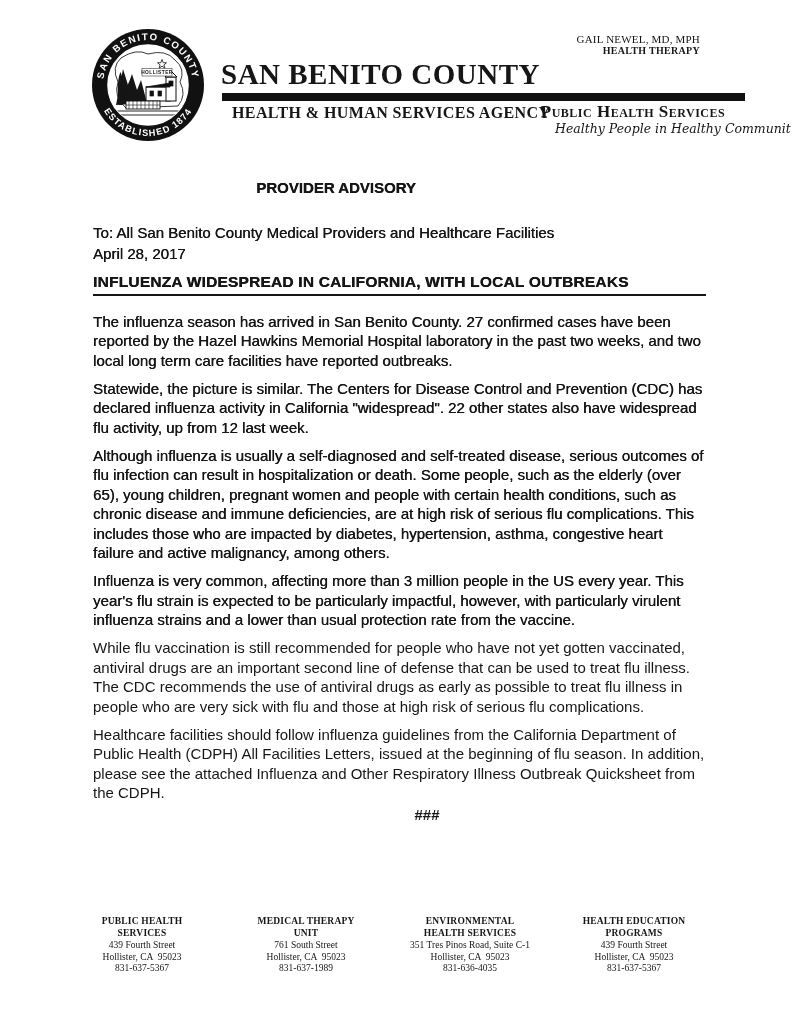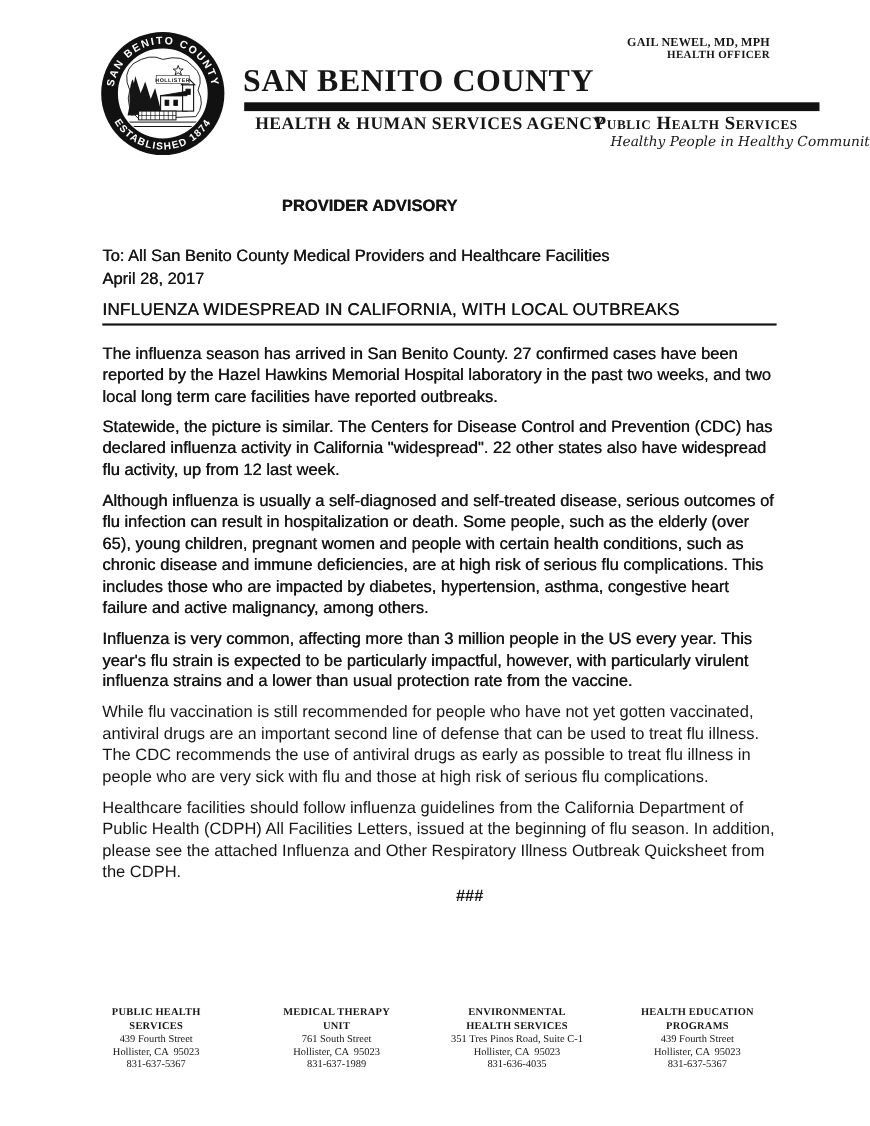--- a/index.html
+++ b/index.html
@@ -17,38 +17,38 @@
     font-family:"Liberation Serif", serif; font-weight:700; font-size:29px;
     letter-spacing:0.5px; white-space:nowrap;
   }
   .rule-bar { position:absolute; left:222px; top:93px; width:523px; height:8px; background:#111111; }
   .agency-subtitle {
     position:absolute; left:232px; top:104px;
     font-family:"Liberation Serif", serif; font-weight:600; font-size:16px;
     letter-spacing:0.4px; white-space:nowrap;
   }
   .officials { position:absolute; right:91px; top:33px; text-align:right; font-family:"Liberation Serif", serif; }
-  .official-name { font-weight:700; font-size:11px; line-height:12px; letter-spacing:0.2px; white-space:nowrap; }
+  .official-name { font-weight:400; font-size:11px; line-height:12px; letter-spacing:0.2px; white-space:nowrap; }
   .official-title { font-weight:700; font-size:10px; line-height:11px; letter-spacing:0.3px; }
   .official + .official { margin-top:9px; }
   .dept {
     position:absolute; left:520px; top:102px; width:226px; text-align:center;
     font-family:"Liberation Serif", serif; font-weight:700; font-size:17px;
     font-variant:small-caps; letter-spacing:0.5px; white-space:nowrap;
   }
   .tagline {
     position:absolute; left:516px; top:121px; width:234px; text-align:right;
     font-family:"DejaVu Serif", serif; font-style:italic; font-size:12.5px; white-space:nowrap;margin-left:39px;
   }
   
   .doc { position:absolute; left:93px; top:178px; width:613px; font-size:15px; line-height:19.5px; }
   .doc-title { width:486px; text-align:center; font-weight:700; font-size:15px; }
   .meta { margin-top:24px; line-height:21.3px; }
   .headline {
-    margin:8px 0 0 0; font-size:15.5px; font-weight:400; letter-spacing:0.2px;
+    margin:8px 0 0 0; font-size:15.5px; font-weight:700; letter-spacing:0.2px;
     border-bottom:2.5px solid #161616; padding-bottom:2px;
   }
   .doc p { margin:8.5px 0 0 0; }
   .doc p.first-para { margin-top:16px; }
   .end-mark { text-align:center; padding-left:55px; font-weight:700; margin-top:2px; }
   .ink-heavy { text-shadow:0.35px 0 0 currentColor; }
   
   .offices { position:absolute; left:60px; top:916px; width:656px; display:flex; }
   .office { width:164px; text-align:center; font-family:"Liberation Serif", serif; font-size:9.5px; line-height:11.5px; }
   .office-name { font-weight:700; width:110px; margin:0 auto 1px auto; letter-spacing:0.2px; }
@@ -103,21 +103,21 @@
     </text>
   </svg>
 
   <div class="agency-title">SAN BENITO COUNTY</div>
   <div class="rule-bar"></div>
   <div class="agency-subtitle">HEALTH &amp; HUMAN SERVICES AGENCY</div>
 
   <div class="officials">
     <div class="official">
       <div class="official-name">GAIL NEWEL, MD, MPH</div>
-      <div class="official-title">HEALTH OFFICER</div>
+      <div class="official-title">HEALTH THERAPY</div>
     </div>
   </div>
 
   <div class="dept">Public Health Services</div>
   <div class="tagline">Healthy People in Healthy Communities</div>
 
   <main class="doc">
     <div class="doc-title ink-heavy">PROVIDER ADVISORY</div>
 
     <div class="meta ink-heavy">

